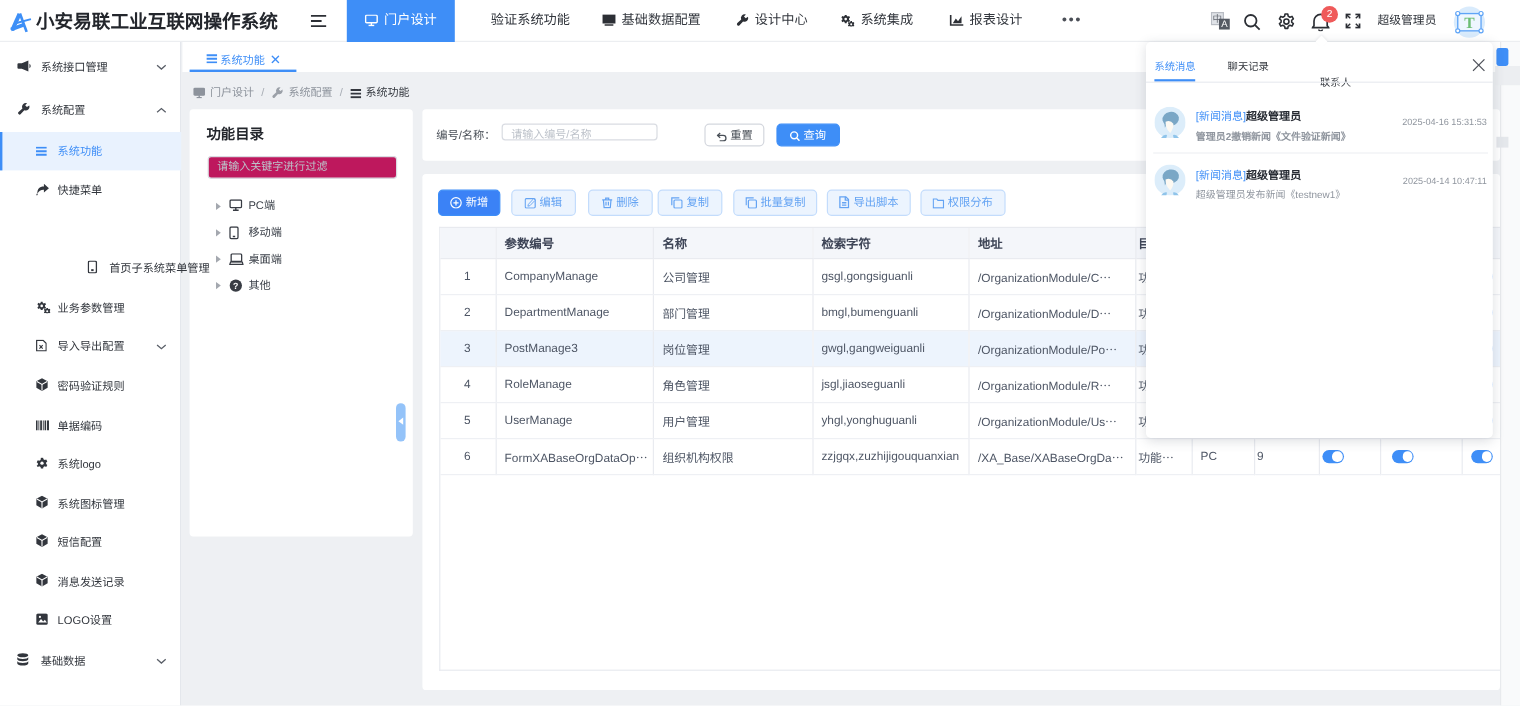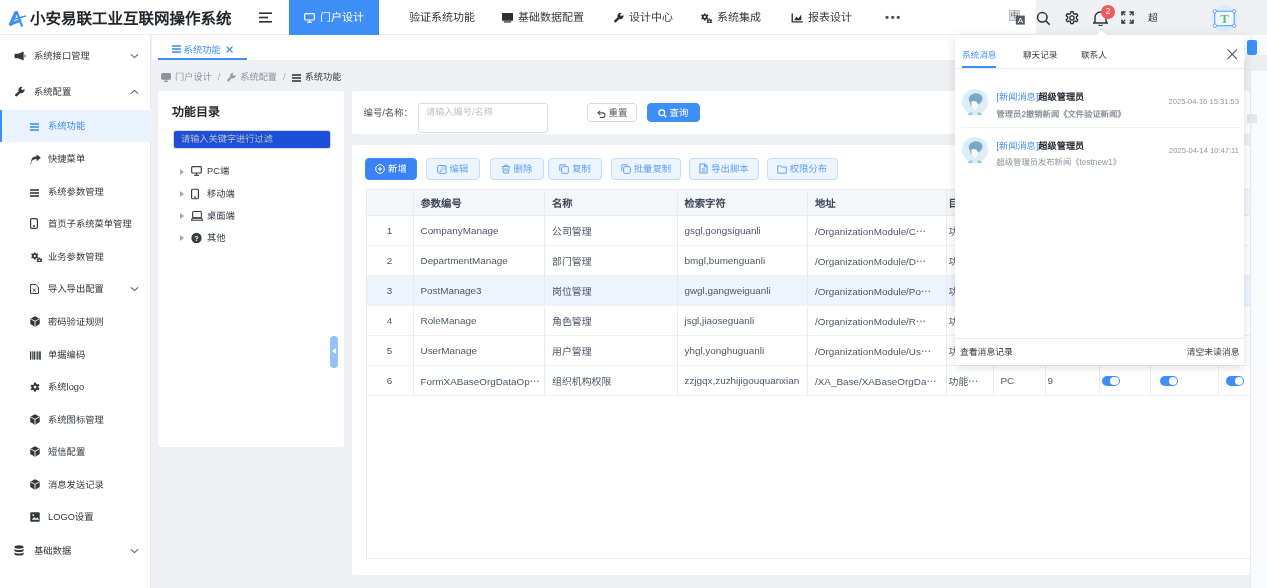--- a/index.html
+++ b/index.html
@@ -1,21 +1,21 @@
 <!DOCTYPE html>
 <html lang="zh-CN"><head>
 <meta charset="utf-8">
 <title>系统功能</title>
 <style>
 *{margin:0;padding:0;box-sizing:border-box;}
 html,body{width:1267px;height:588px;overflow:hidden;}
 body{font-family:"Liberation Sans",sans-serif;background:#eef0f3;position:relative;color:#303133;}
 .abs{position:absolute;}
 
-#header{position:absolute;left:0;top:0;width:1036px;height:35px;background:#fff;border-bottom:1px solid #eceef1;z-index:30;}
+#header{position:absolute;left:0;top:0;width:1267px;height:35px;background:#fff;border-bottom:1px solid #eceef1;z-index:30;}
 
 #brand{position:absolute;left:30px;top:0;height:37px;line-height:37px;font-size:15.5px;font-weight:bold;color:#23262c;}
 #collapse{position:absolute;left:259px;top:11px;}
 .navitem{position:absolute;top:0;height:35px;line-height:35px;font-size:11px;color:#33373e;white-space:nowrap;}
 .navitem svg{vertical-align:-1.5px;margin-right:5px;}
 #nav-active{position:absolute;left:289px;top:0;width:90px;height:35px;background:#3e8ef7;color:#fff;text-align:center;font-size:11px;line-height:35px;}
 #nav-active svg{vertical-align:-1.5px;margin-right:5px;}
 .hicon{position:absolute;top:0;}
 
 #sidebar{position:absolute;left:0;top:35px;width:151px;height:553px;background:#fff;border-right:1px solid #e4e7ec;z-index:5;}
@@ -36,32 +36,32 @@
 #tab1 .underline{position:absolute;left:0;bottom:0;width:100%;height:2.5px;background:#3e8ef7;}
 
 #breadcrumb{position:absolute;left:152px;top:60px;width:1115px;height:31px;font-size:9.2px;line-height:35px;color:#8d939c;z-index:1;}
 #breadcrumb .sep{margin:0 6px;color:#a7acb4;}
 #breadcrumb .cur{color:#33373e;}
 #breadcrumb svg{vertical-align:-1.5px;margin-right:4px;}
 
 .card{position:absolute;background:#fff;border-radius:3px;}
 #leftcard{left:158px;top:91px;width:186px;height:356px;}
 #lc-title{position:absolute;left:14px;top:11px;font-size:12px;font-weight:bold;color:#23262c;}
-#lc-input{position:absolute;left:15px;top:39px;width:158px;height:19px;border:1px solid #d9dce2;border-radius:3px;font-size:9.2px;color:#bdc2ca;line-height:17px;padding-left:7px;background:#1d4ed8;}
+#lc-input{position:absolute;left:15px;top:39px;width:158px;height:19px;border:1px solid #d9dce2;border-radius:3px;font-size:9.2px;color:#bdc2ca;line-height:17px;padding-left:7px;background:#be185d;}
 .tnode{position:absolute;left:0;width:186px;height:22px;line-height:22px;font-size:9.3px;color:#3b4049;}
 .tnode .arr{position:absolute;left:22px;top:8.5px;width:0;height:0;border-left:4.5px solid #a4a8af;border-top:3px solid transparent;border-bottom:3px solid transparent;}
 .tnode .tic{position:absolute;left:33px;top:50%;transform:translateY(-50%);}
 .tnode .ttxt{position:absolute;left:49px;}
 #handle{position:absolute;left:330px;top:336px;width:8px;height:32px;background:#94c3f9;border-radius:4px;z-index:6;}
 #handle:after{content:"";position:absolute;left:1.5px;top:12px;width:0;height:0;border-right:4px solid #fff;border-top:3.5px solid transparent;border-bottom:3.5px solid transparent;}
 #querycard{left:352px;top:91px;width:898px;height:43px;}
 #tablecard{left:352px;top:145px;width:898px;height:430px;}
 
 #q-label{position:absolute;left:11.5px;top:0;height:43px;line-height:43px;font-size:9.4px;color:#4a5058;}
-#q-input{position:absolute;left:66px;top:12px;width:130px;height:30px;border:1px solid #d9dce2;border-radius:3px;font-size:9.2px;color:#bdc2ca;line-height:17px;padding-left:7px;}
+#q-input{position:absolute;left:66px;top:12px;width:130px;height:14px;border:1px solid #d9dce2;border-radius:3px;font-size:9.2px;color:#bdc2ca;line-height:17px;padding-left:7px;}
 .btn{position:absolute;top:12px;height:19px;line-height:17px;border-radius:4px;font-size:9.4px;text-align:center;}
 .btn svg{vertical-align:-1.5px;margin-right:3px;}
 #btn-reset{left:235px;width:50px;border:1px solid #d4d7de;color:#4a5058;background:#fff;}
 #btn-query{left:294.5px;width:53px;background:#3e8ef7;color:#fff;border:1px solid #3e8ef7;}
 
 .tbtn{position:absolute;top:13px;height:22px;line-height:20px;border-radius:4px;font-size:9.4px;text-align:center;border:1px solid #c3dcfc;color:#64a3f3;background:#ecf4fe;}
 .tbtn svg{vertical-align:-2px;margin-right:3px;}
 #tb-add{left:13px;width:52px;background:#3b82f6;border-color:#3e8ef7;color:#fff;}
 
 #tbl{position:absolute;left:13.5px;top:43.5px;width:884px;height:370px;border:1px solid #e8eaef;border-right:none;}
@@ -204,31 +204,21 @@
         </svg></span>
       <span class="txt">系统功能</span>
     </div>
     <div class="sitem l1" style="top:108.1px;">
       <span class="ic"><svg width="11" height="10" viewBox="0 0 12 11">
           <path d="M7.2 0.2l4.6 4-4.6 4V5.6C4.4 5.5 2.6 6.6 1.2 9.3 1 4.8 3.4 2.6 7.2 2.7z" fill="#32363d"></path>
           <path d="M1.2 9.3q-.5 1-.5 1.5" stroke="#32363d" stroke-width="1" fill="none"></path>
         </svg></span>
       <span class="txt">快捷菜单</span>
     </div>
-    <div class="sitem l1" style="top:140.7px;">
-      <span class="ic"><svg width="9" height="8" viewBox="0 0 9 8">
-          <g stroke="#32363d" stroke-width="1.6">
-            <line x1="0" y1="1" x2="9" y2="1"></line>
-            <line x1="0" y1="4" x2="9" y2="4"></line>
-            <line x1="0" y1="7" x2="9" y2="7"></line>
-          </g>
-        </svg></span>
-      <span class="txt">系统参数管理</span>
-    </div>
-    <div class="sitem l1" style="top:173.2px;">
+    <div class="sitem l1" style="top:173.2px;margin-left:43px;">
       <span class="ic"><svg width="8" height="11" viewBox="0 0 8 11" fill="none" stroke="#32363d" stroke-width="1.2">
           <rect x="0.6" y="0.6" width="6.8" height="9.8" rx="1.2"></rect>
           <rect x="3" y="7.3" width="2" height="1.6" fill="#32363d" stroke="none"></rect>
         </svg></span>
       <span class="txt">首页子系统菜单管理</span>
     </div>
     <div class="sitem l1" style="top:205.8px;">
       <span class="ic"><svg width="12" height="11" viewBox="0 0 24 22">
           <g fill="#32363d">
             <path d="M8 2.8h3l.4 2 1.8.9 2-1 1.5 2.6-1.7 1.5v2l1.7 1.5-1.5 2.6-2-1-1.8.9-.4 2H8l-.4-2-1.8-.9-2 1-1.5-2.6L4 10.8v-2L2.3 7.3l1.5-2.6 2 1 1.8-.9z"></path>
@@ -561,21 +551,21 @@
 
 <div id="scrollstrip"></div>
 <div id="bluebtn"></div>
 <div id="grayblock"></div>
 <div id="graythumb"></div>
 
 <div id="notif-arrow"></div>
 <div id="notif">
   <div class="ntab" id="ntab1">系统消息</div>
   <div class="ntab" style="left:68px;">聊天记录</div>
-  <div class="ntab" style="left:126px;">联系人</div>
+  <div class="ntab" style="left:145px;margin-top:14px;">联系人</div>
   <svg id="nclose" width="10.5" height="10.5" viewBox="0 0 11 11" stroke="#4b4f57" stroke-width="1.1">
       <line x1="0.5" y1="0.5" x2="10.5" y2="10.5"></line>
       <line x1="10.5" y1="0.5" x2="0.5" y2="10.5"></line>
     </svg>
   <div id="ntabline"></div>
   <div class="msg">
     <div class="avatar" style="top:54px;"><svg width="26" height="26" viewBox="0 0 26 26">
           <circle cx="13" cy="13" r="13" fill="#dcedfa"></circle>
           <ellipse cx="13.6" cy="10" rx="6.9" ry="5.8" fill="#7aa7c6" transform="rotate(-10 13.6 10)"></ellipse>
           <path d="M7.6 9.5 L8.8 17.5 L11 13z" fill="#7aa7c6"></path>
@@ -595,14 +585,13 @@
           <path d="M7.6 9.5 L8.8 17.5 L11 13z" fill="#7aa7c6"></path>
           <path d="M9.3 12.5 Q13.5 10.8 15.8 14.2 Q16.2 18 13.2 21.8 Q10.6 19.5 9.5 15.5 Z" fill="#fdf9f2"></path>
           <path d="M5.5 26 Q8 22.5 10.5 23.5 L10 26z" fill="#8fc4ea"></path>
           <path d="M20.5 26 Q18 22.5 15.5 23.5 L16 26z" fill="#8fc4ea"></path>
         </svg></div>
     <div class="t" style="top:103px;"><span class="b">[新闻消息]</span><span class="n">超级管理员</span></div>
     <div class="sub" style="top:119.5px;">超级管理员发布新闻《testnew1》</div>
     <div class="time" style="top:111px;">2025-04-14 10:47:11</div>
   </div>
 
-  <div id="nfoot"><span style="margin-left:5px;">查看消息记录</span><span style="float:right;margin-right:4.5px;">清空未读消息</span></div>
 </div>
 
 </body></html>

